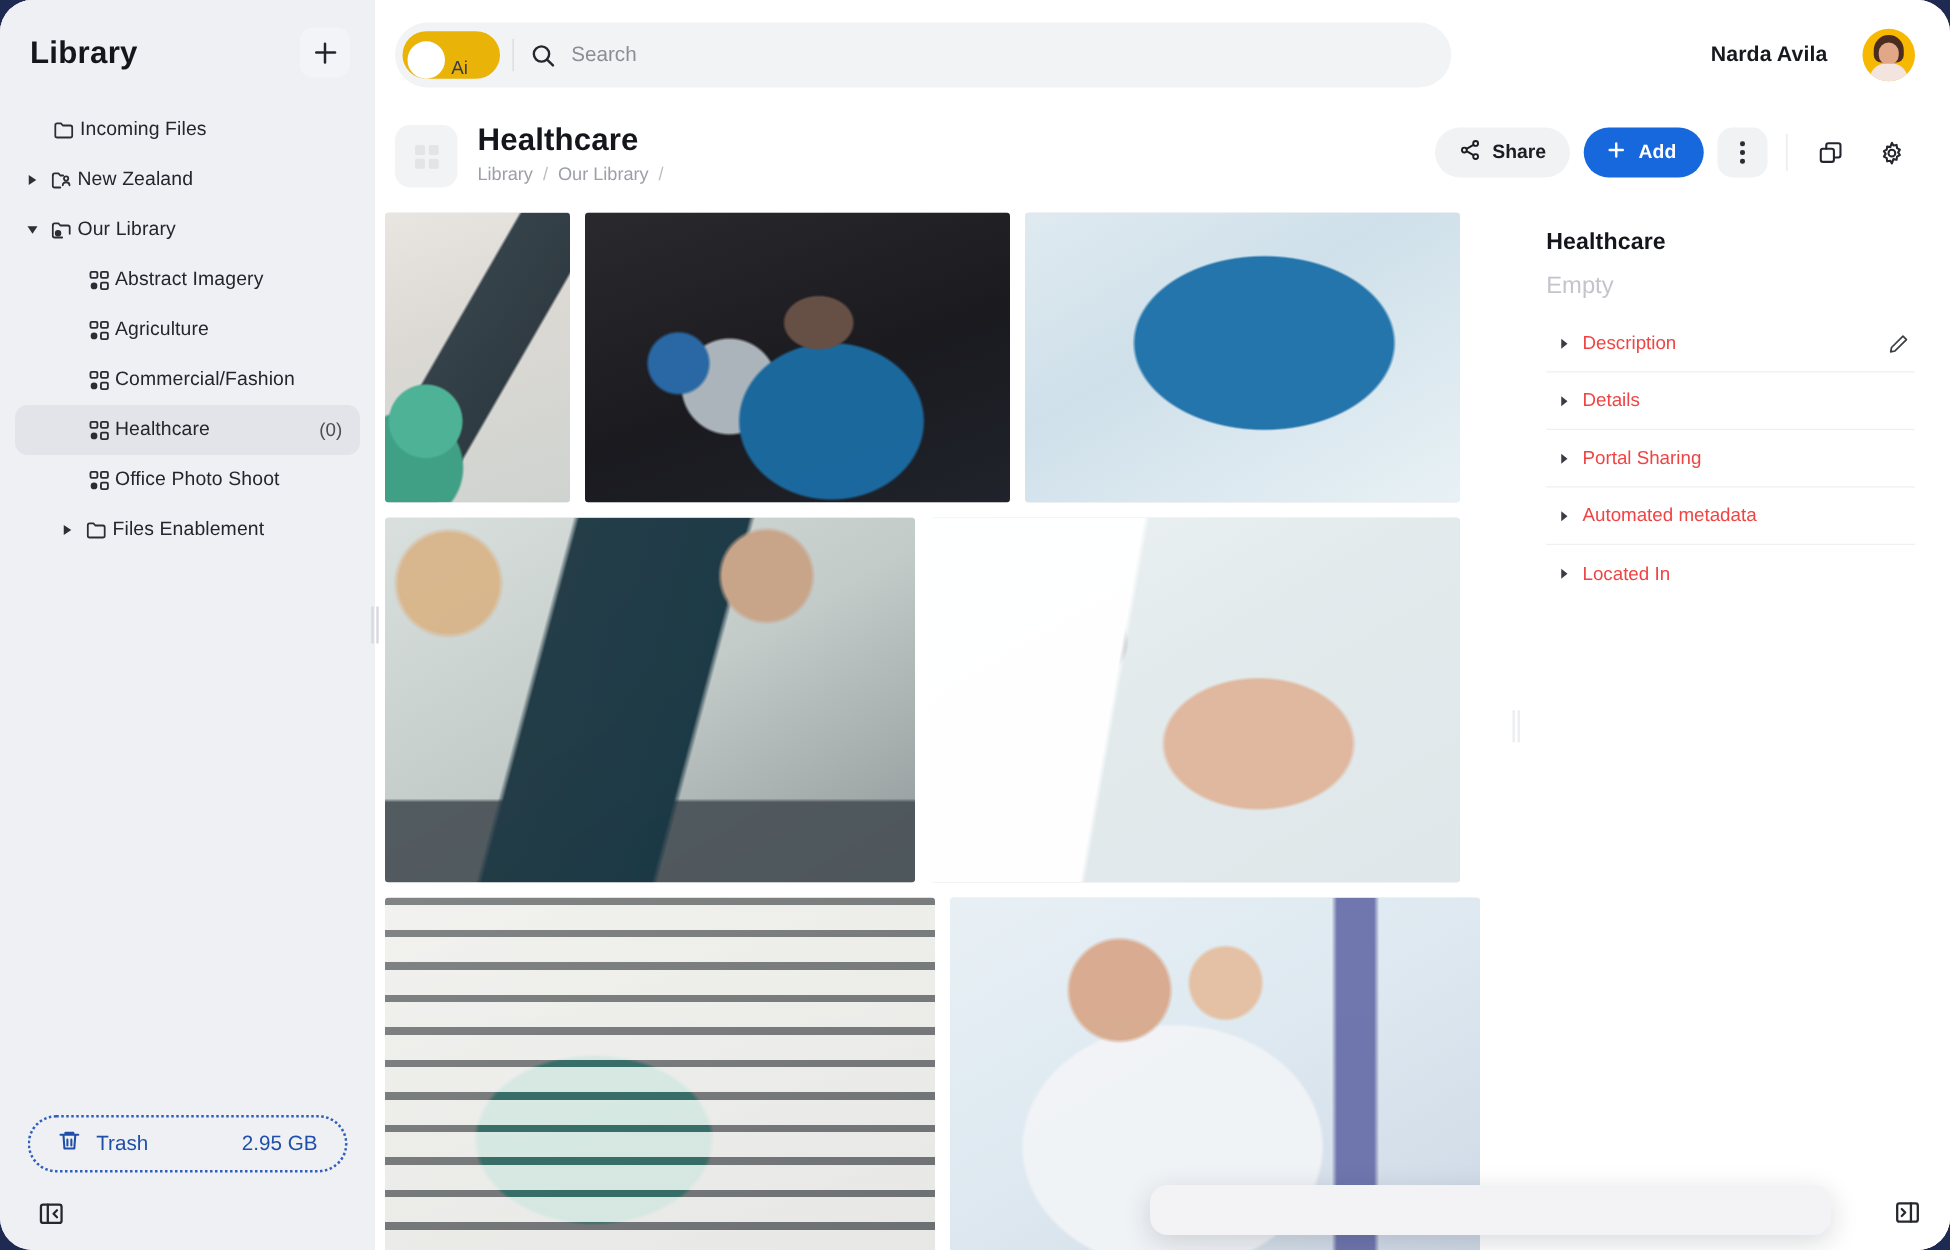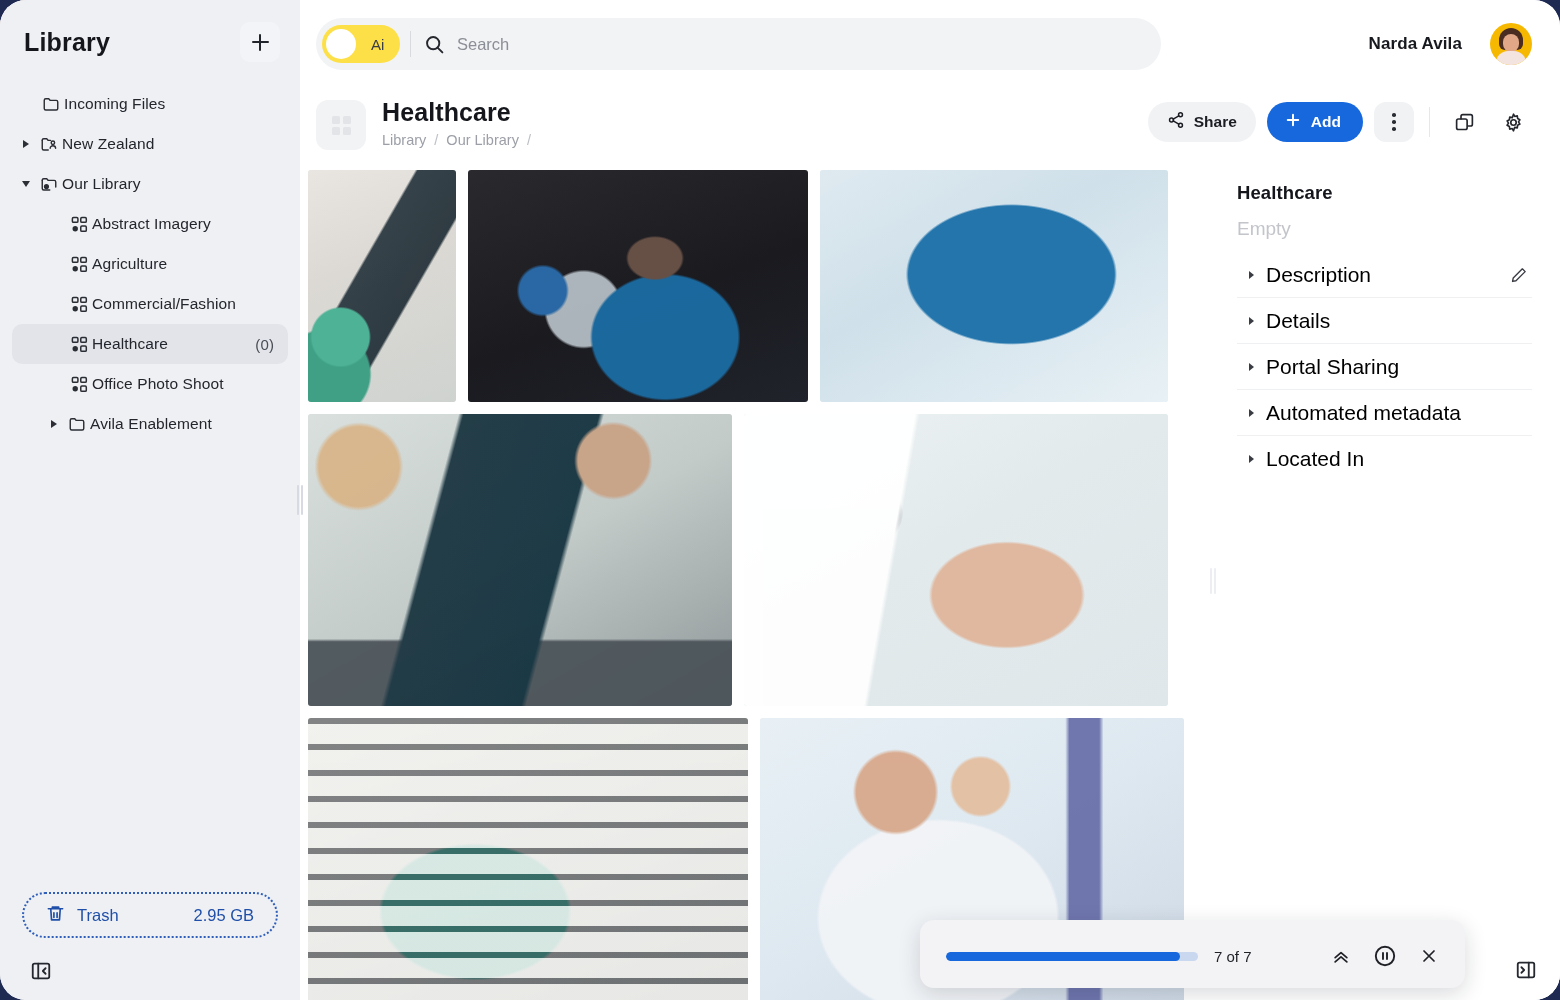--- a/index.html
+++ b/index.html
@@ -131,21 +131,21 @@
     padding: 0 28px 0 16px; gap: 16px;
   }
   .searchbar {
     flex: 1 1 auto; max-width: 845px;
     height: 52px; border-radius: 26px;
     background: #f2f3f5;
     display: flex; align-items: center; gap: 0; padding: 0 6px 0 6px;
   }
   .ai-toggle {
     height: 38px; min-width: 78px; border-radius: 19px;
-    background: #fde047; display: flex; align-items: center; gap: 15px;
+    background: #eab308; display: flex; align-items: flex-end; gap: 5px;
     padding: 0 14px 0 4px; cursor: pointer; border: none;
   }
   .ai-knob { width: 30px; height: 30px; border-radius: 50%; background: #ffffff; flex:0 0 30px; }
   .ai-text { font-size: 15px; color: #3b3d44; font-weight: 500; }
   .vsep { width: 1px; height: 26px; background: #d9dade; margin: 0 12px 0 10px; }
   .search-ico { flex: 0 0 22px; display: flex; align-items: center; justify-content: center; }
   .search-input {
     border: none; outline: none; background: transparent;
     font-size: 16.5px; color: #23252b; flex: 1 1 auto; padding-left: 12px;
     font-family: inherit;
@@ -228,21 +228,21 @@
   .rp-list { margin-top: 12px; }
   .rp-item {
     display: flex; align-items: center; gap: 12px;
     height: 46px; border-bottom: 1px solid #eef0f2; cursor: pointer;
     padding-left: 12px;
   }
   .rp-item:last-child{ border-bottom:none; }
   .rp-caret { width: 0; height: 0; flex:0 0 auto;
     border-top: 4px solid transparent; border-bottom: 4px solid transparent;
     border-left: 5.5px solid #3a3c43; }
-  .rp-label { flex: 1 1 auto; font-size: 21px; color: #000000; }
+  .rp-label { flex: 1 1 auto; font-size: 15px; color: #ef4444; }
   .rp-edit { border:none; background:transparent; cursor:pointer; padding:4px; display:flex; }
 
   
   .toast {
     position: absolute; left: 620px; bottom: 12px; width: 545px;
     background: #f3f3f5; border-radius: 14px;
     box-shadow: 0 6px 22px rgba(20,24,40,.16);
     padding: 22px 22px 18px 26px; z-index: 20;
   }
   .toast-title { font-size: 16px; color: #1f2127; margin-bottom: 14px; font-weight:400;}
@@ -415,21 +415,21 @@
         </div>
         <div class="tree-row lvl1 hasc">
           <span class="caret">
             <i></i>
           </span>
           <span class="ticon">
             <svg width="18" height="18" viewBox="0 0 24 24" fill="none" stroke="#2b2d34" stroke-width="1.9" stroke-linecap="round" stroke-linejoin="round">
               <path d="M3 7a2 2 0 0 1 2-2h4l2 2.2h8a2 2 0 0 1 2 2V18a2 2 0 0 1-2 2H5a2 2 0 0 1-2-2z"></path>
             </svg>
           </span>
-          <span class="tlabel">Avila Enablement</span>
+          <span class="tlabel">Files Enablement</span>
         </div>
       </nav>
 
     <div class="trash-wrap">
       <div class="trash">
         <span>
           <svg width="19" height="19" viewBox="0 0 24 24" fill="none" stroke="#1f4fa8" stroke-width="2.1" stroke-linecap="round" stroke-linejoin="round">
             <path d="M3 6h18M8 6V4h8v2M6 6l1 14h10l1-14"></path>
               <path d="M10 11v6M14 11v6"></path>
           </svg>
@@ -611,45 +611,20 @@
               <span class="rp-label">Automated metadata</span>
             </div>
             <div class="rp-item">
               <span class="rp-caret"></span>
               <span class="rp-label">Located In</span>
             </div>
           </div>
       </aside>
 
       <div class="toast">
-        <div class="toast-row">
-          <div class="pbar-out">
-            <div class="pbar-in" id="pbar" style="width: 93%; background: rgb(22, 104, 220);"></div>
-          </div>
-          <div class="toast-count">7 of 7</div>
-          <div class="toast-ctrls">
-            <button class="tbtn">
-              <svg width="20" height="20" viewBox="0 0 24 24" fill="none" stroke="#1f2127" stroke-width="2.1" stroke-linecap="round" stroke-linejoin="round">
-                <path d="M5 14l7-6 7 6"></path>
-                  <path d="M5 19l7-6 7 6"></path>
-              </svg>
-            </button>
-            <button class="tbtn">
-              <svg width="24" height="24" viewBox="0 0 24 24" fill="none" stroke="#1f2127" stroke-width="1.9" stroke-linecap="round">
-                <circle cx="12" cy="12" r="9.2"></circle>
-                  <path d="M10 9v6M14 9v6"></path>
-              </svg>
-            </button>
-            <button class="tbtn">
-              <svg width="20" height="20" viewBox="0 0 24 24" fill="none" stroke="#1f2127" stroke-width="2.1" stroke-linecap="round">
-                <path d="M6 6l12 12M18 6L6 18"></path>
-              </svg>
-            </button>
-          </div>
-        </div>
       </div>
 
       <button class="br-expand">
         <svg width="22" height="22" viewBox="0 0 24 24" fill="none" stroke="#26282f" stroke-width="2" stroke-linecap="round" stroke-linejoin="round">
           <rect x="3" y="4" width="18" height="16" rx="2"></rect>
             <path d="M15 4v16"></path>
             <path d="M7 9l3 3-3 3"></path>
         </svg>
       </button>
 

